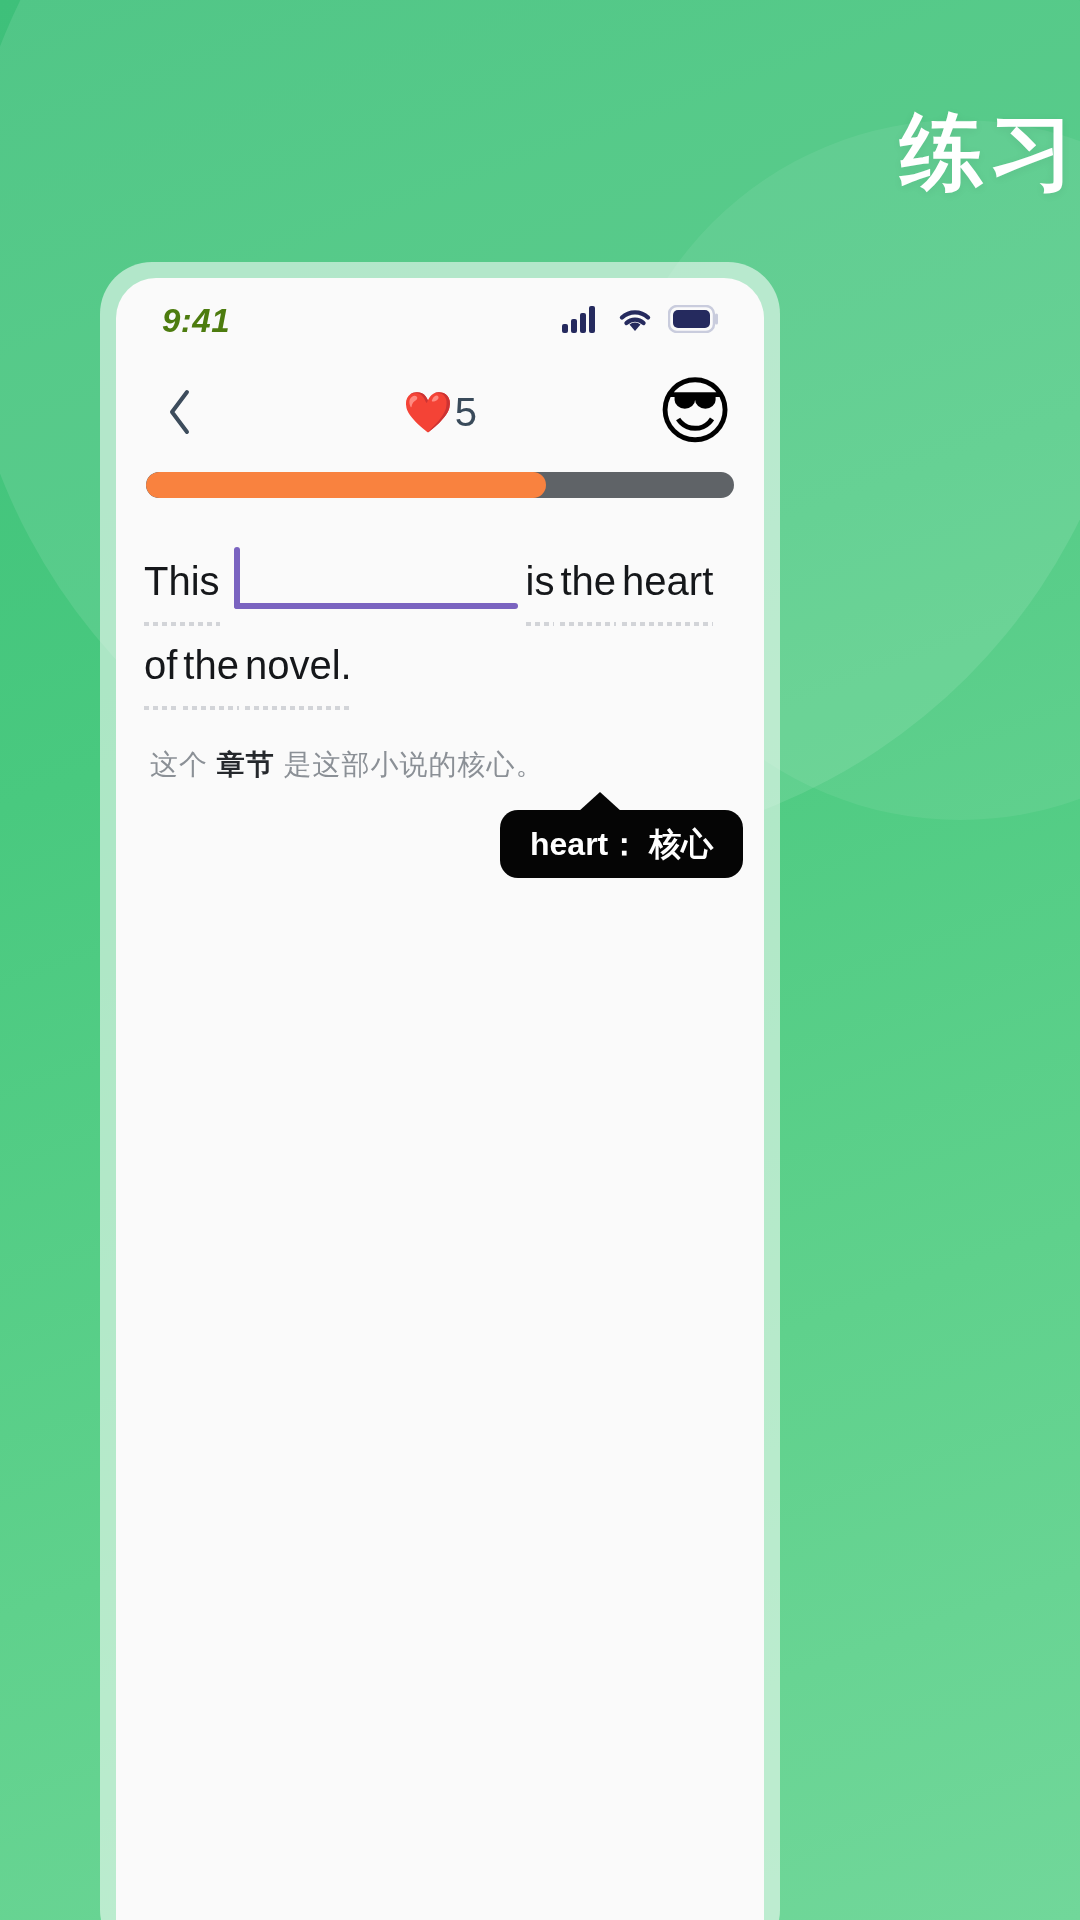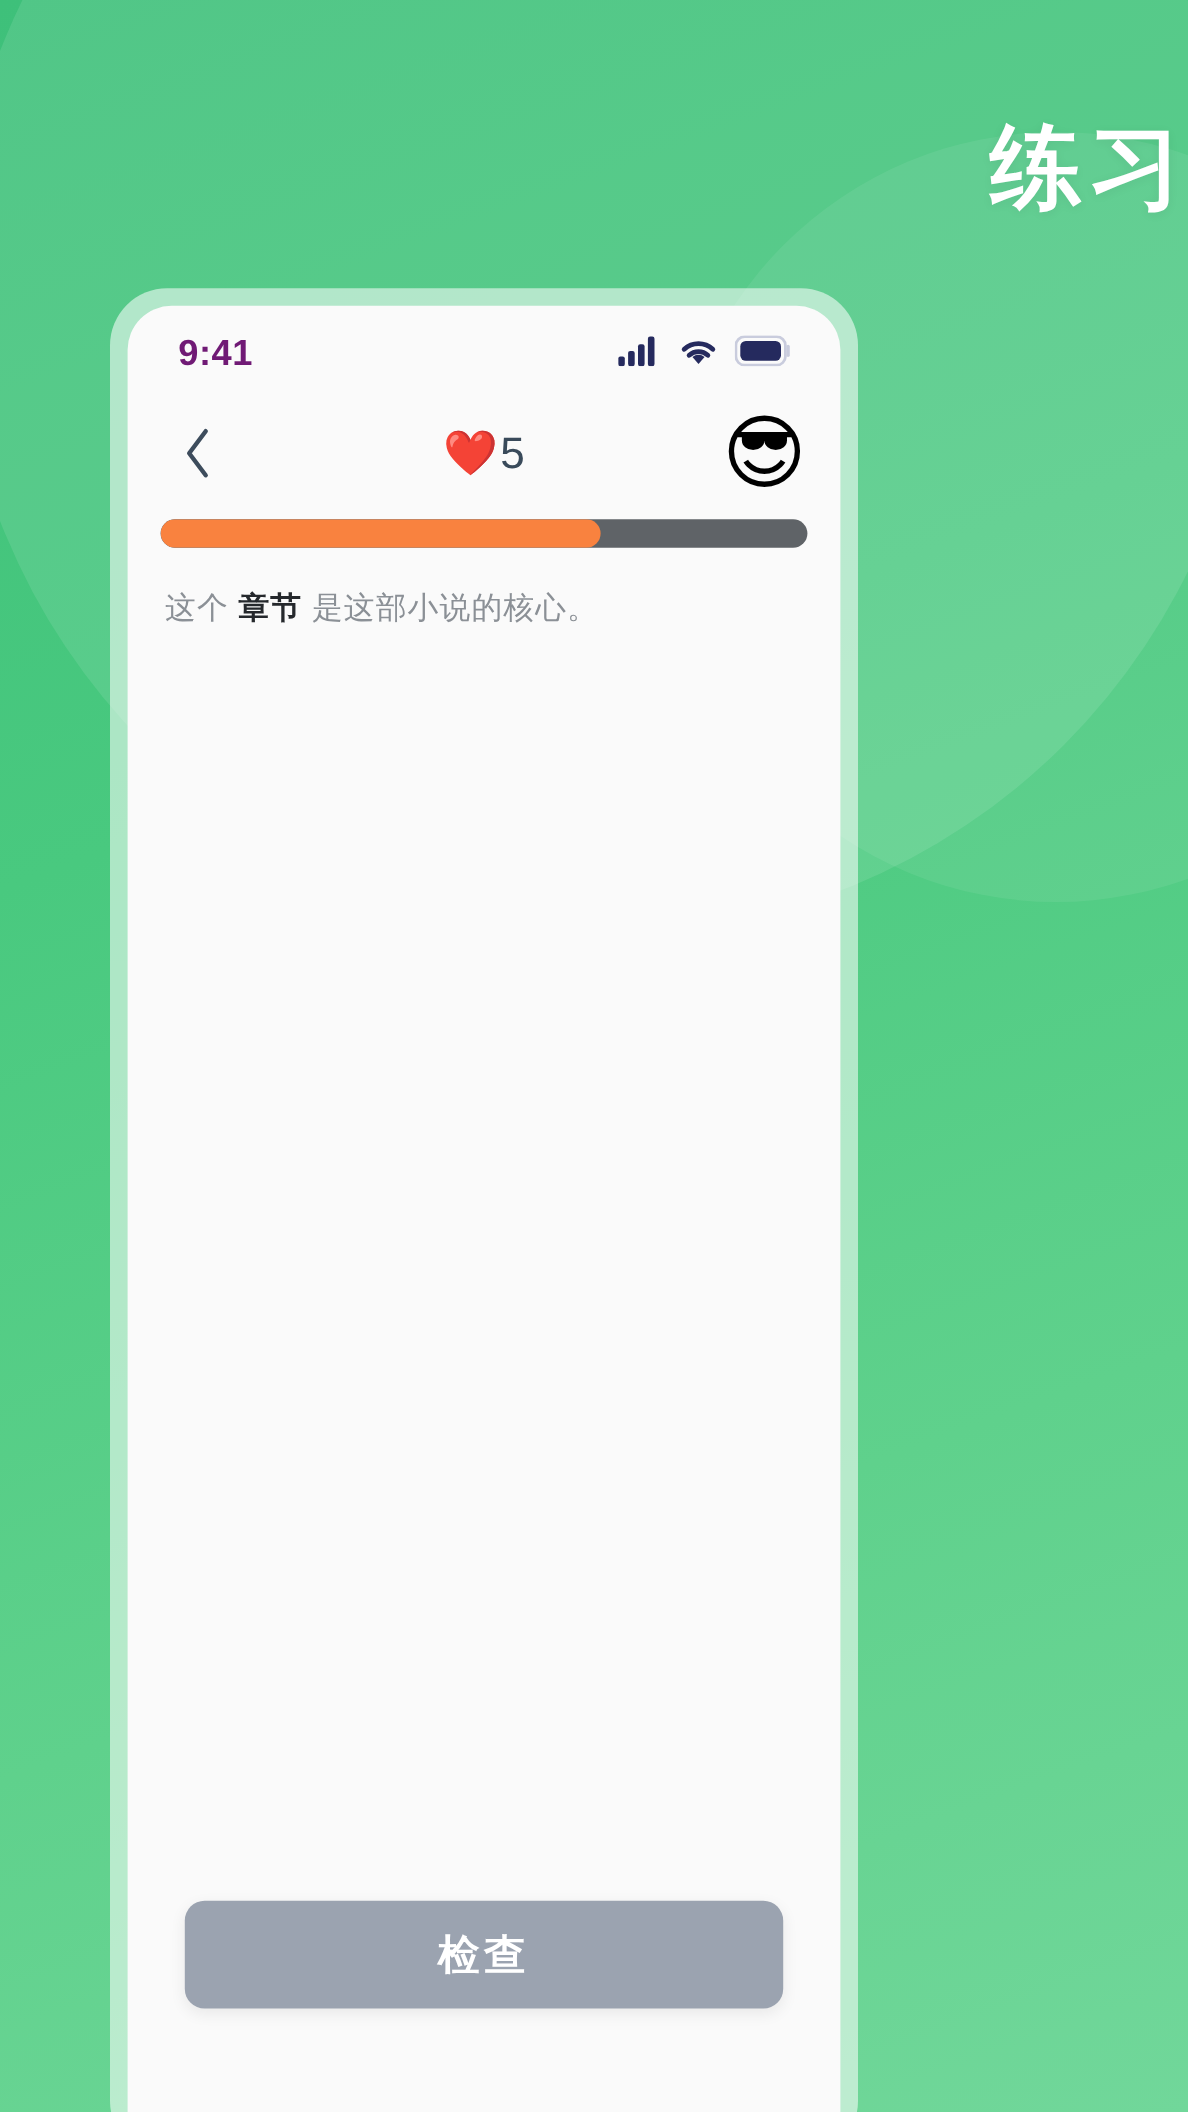--- a/index.html
+++ b/index.html
@@ -73,22 +73,23 @@
   .status-bar {
     height: 86px;
     display: flex;
     align-items: center;
     justify-content: space-between;
     padding: 0 44px 0 46px;
   }
   .status-time {
     font-size: 33px;
     font-weight: bold;
-    color: #701a75;
+    color: #4d7c0f;
     letter-spacing: 0.5px;
+    font-style: italic;
   }
   .status-icons {
     display: flex;
     align-items: center;
     gap: 14px;
   }
   .ico { display: block; }
 
   
   .nav-row {
@@ -301,21 +302,30 @@
       </div>
       <div class="avatar">
         <span>😎</span>
       </div>
     </div>
 
     <div class="progress-wrap">
       <div class="progress-fill" id="progress-fill" style="width: 68%;"></div>
     </div>
 
+    <div class="sentence">
+      <span class="word">This</span><span class="blank-slot">
+        <span class="blank-caret"></span>
+        <span class="blank-underline"></span>
+      </span><span class="word">is</span><span class="word">the</span><span class="word">heart</span><span class="word">of</span><span class="word">the</span><span class="word">novel.</span>
+
+      <div class="tooltip">
+        <span>heart： 核心</span>
+      </div>
+    </div>
 
     <div class="translation">
       <span>这个 </span><span class="hl">章节</span><span> 是这部小说的核心。</span>
     </div>
 
-    <button class="check-btn">检查</button>
 
   </div>
 </div>
 
 </body></html>

